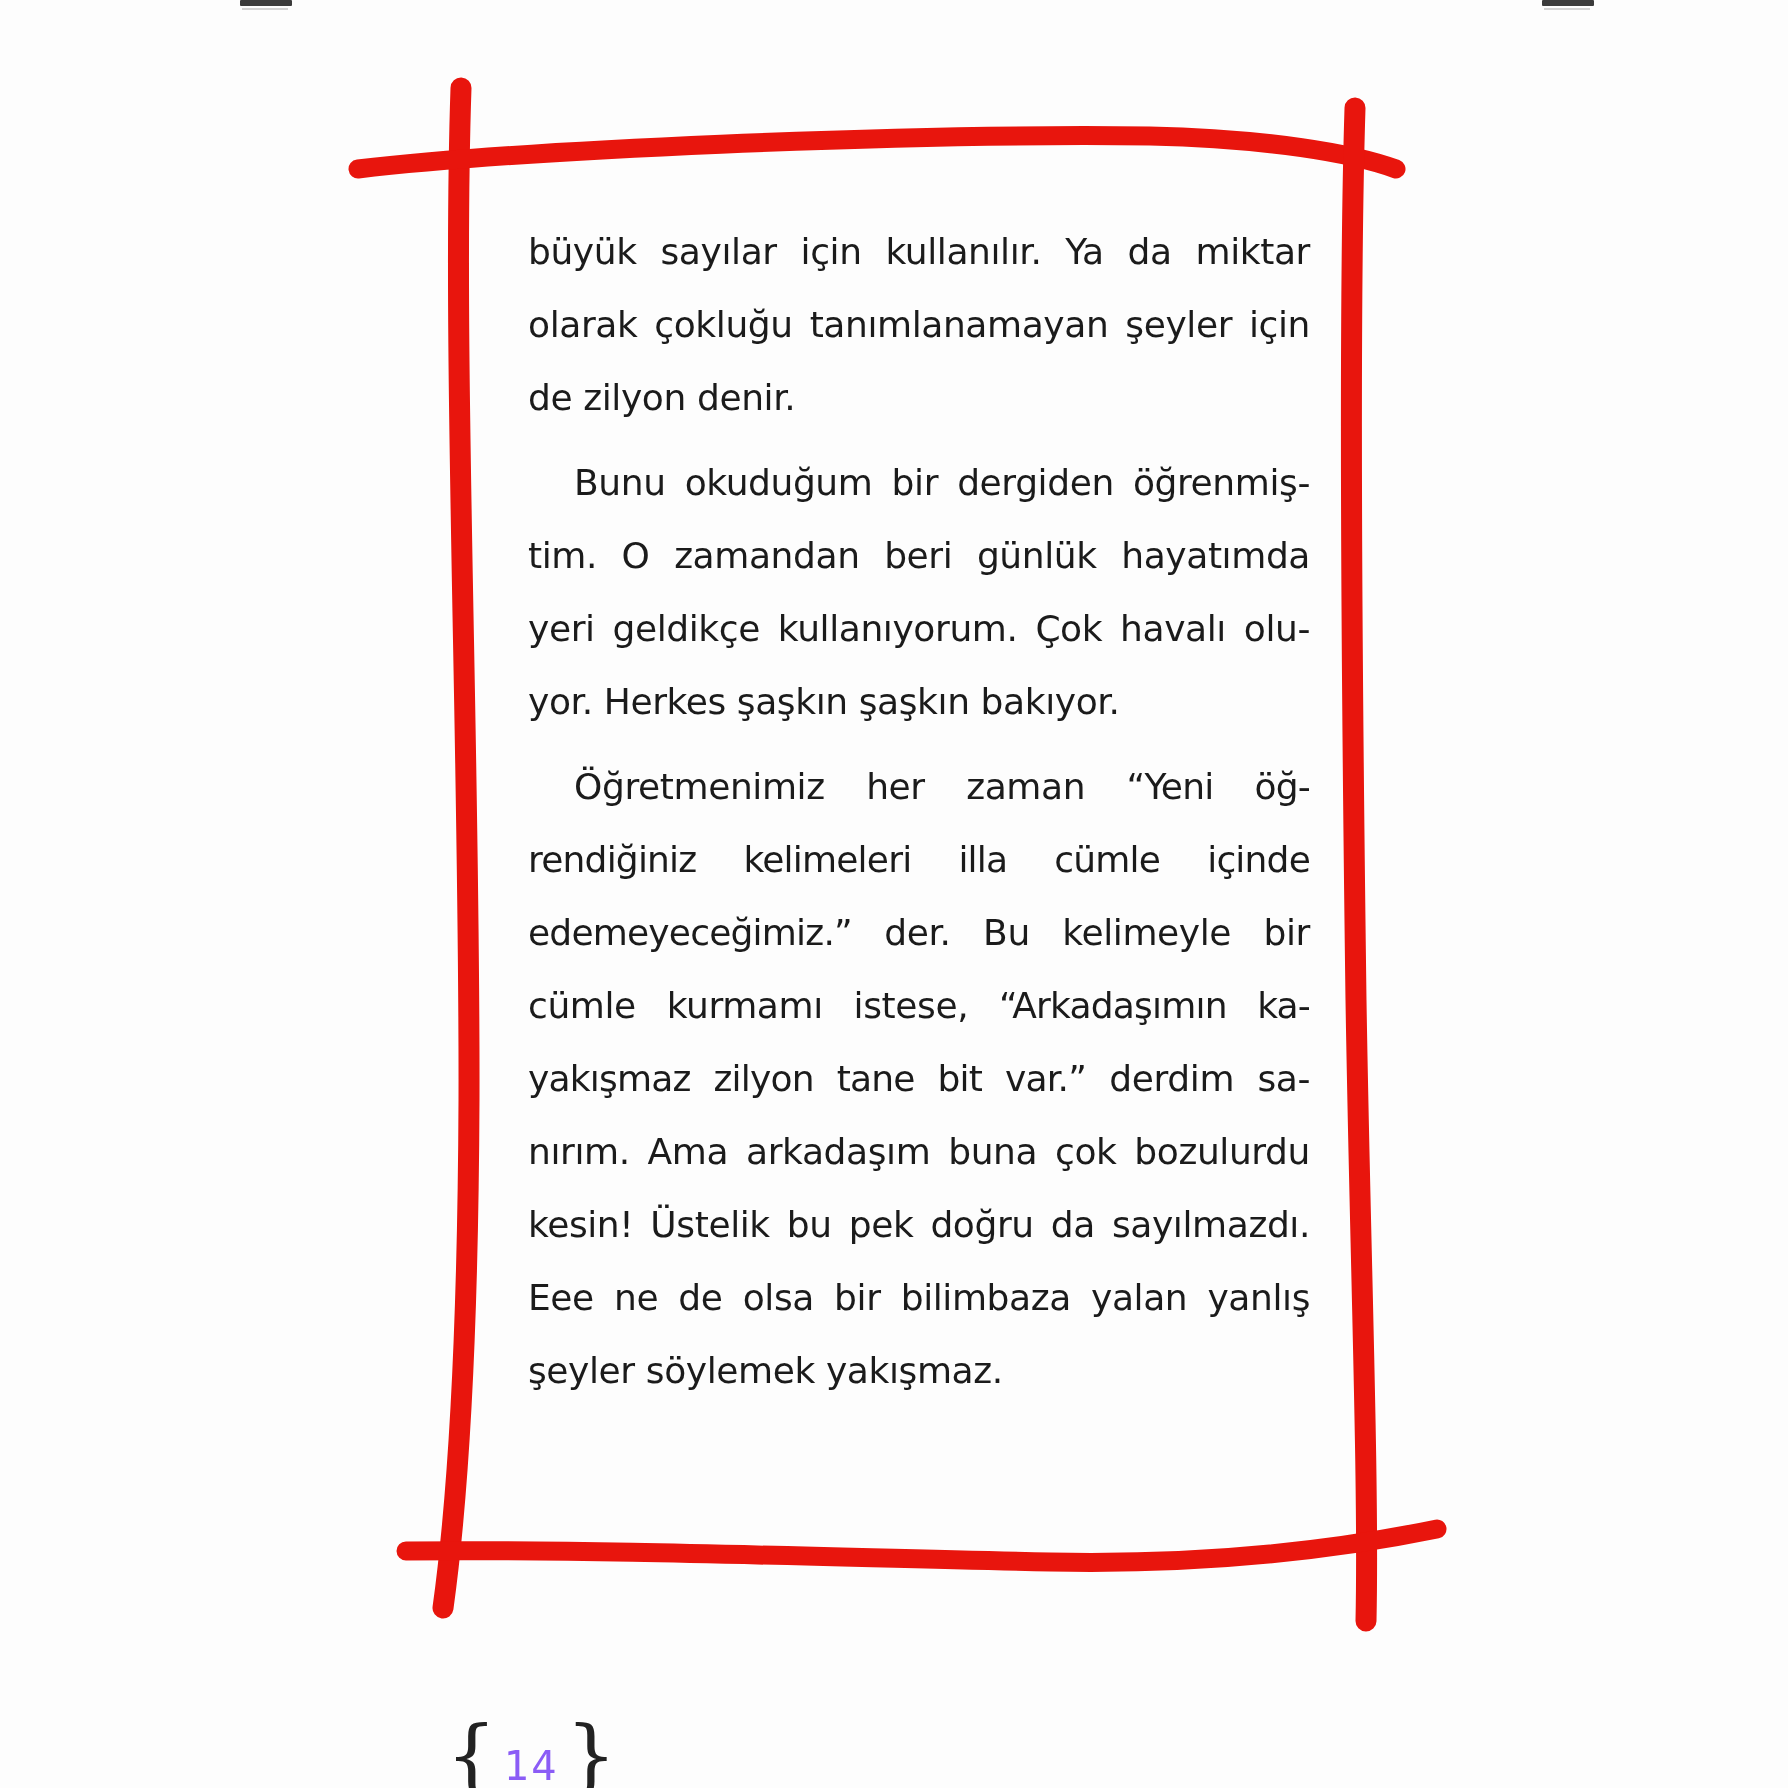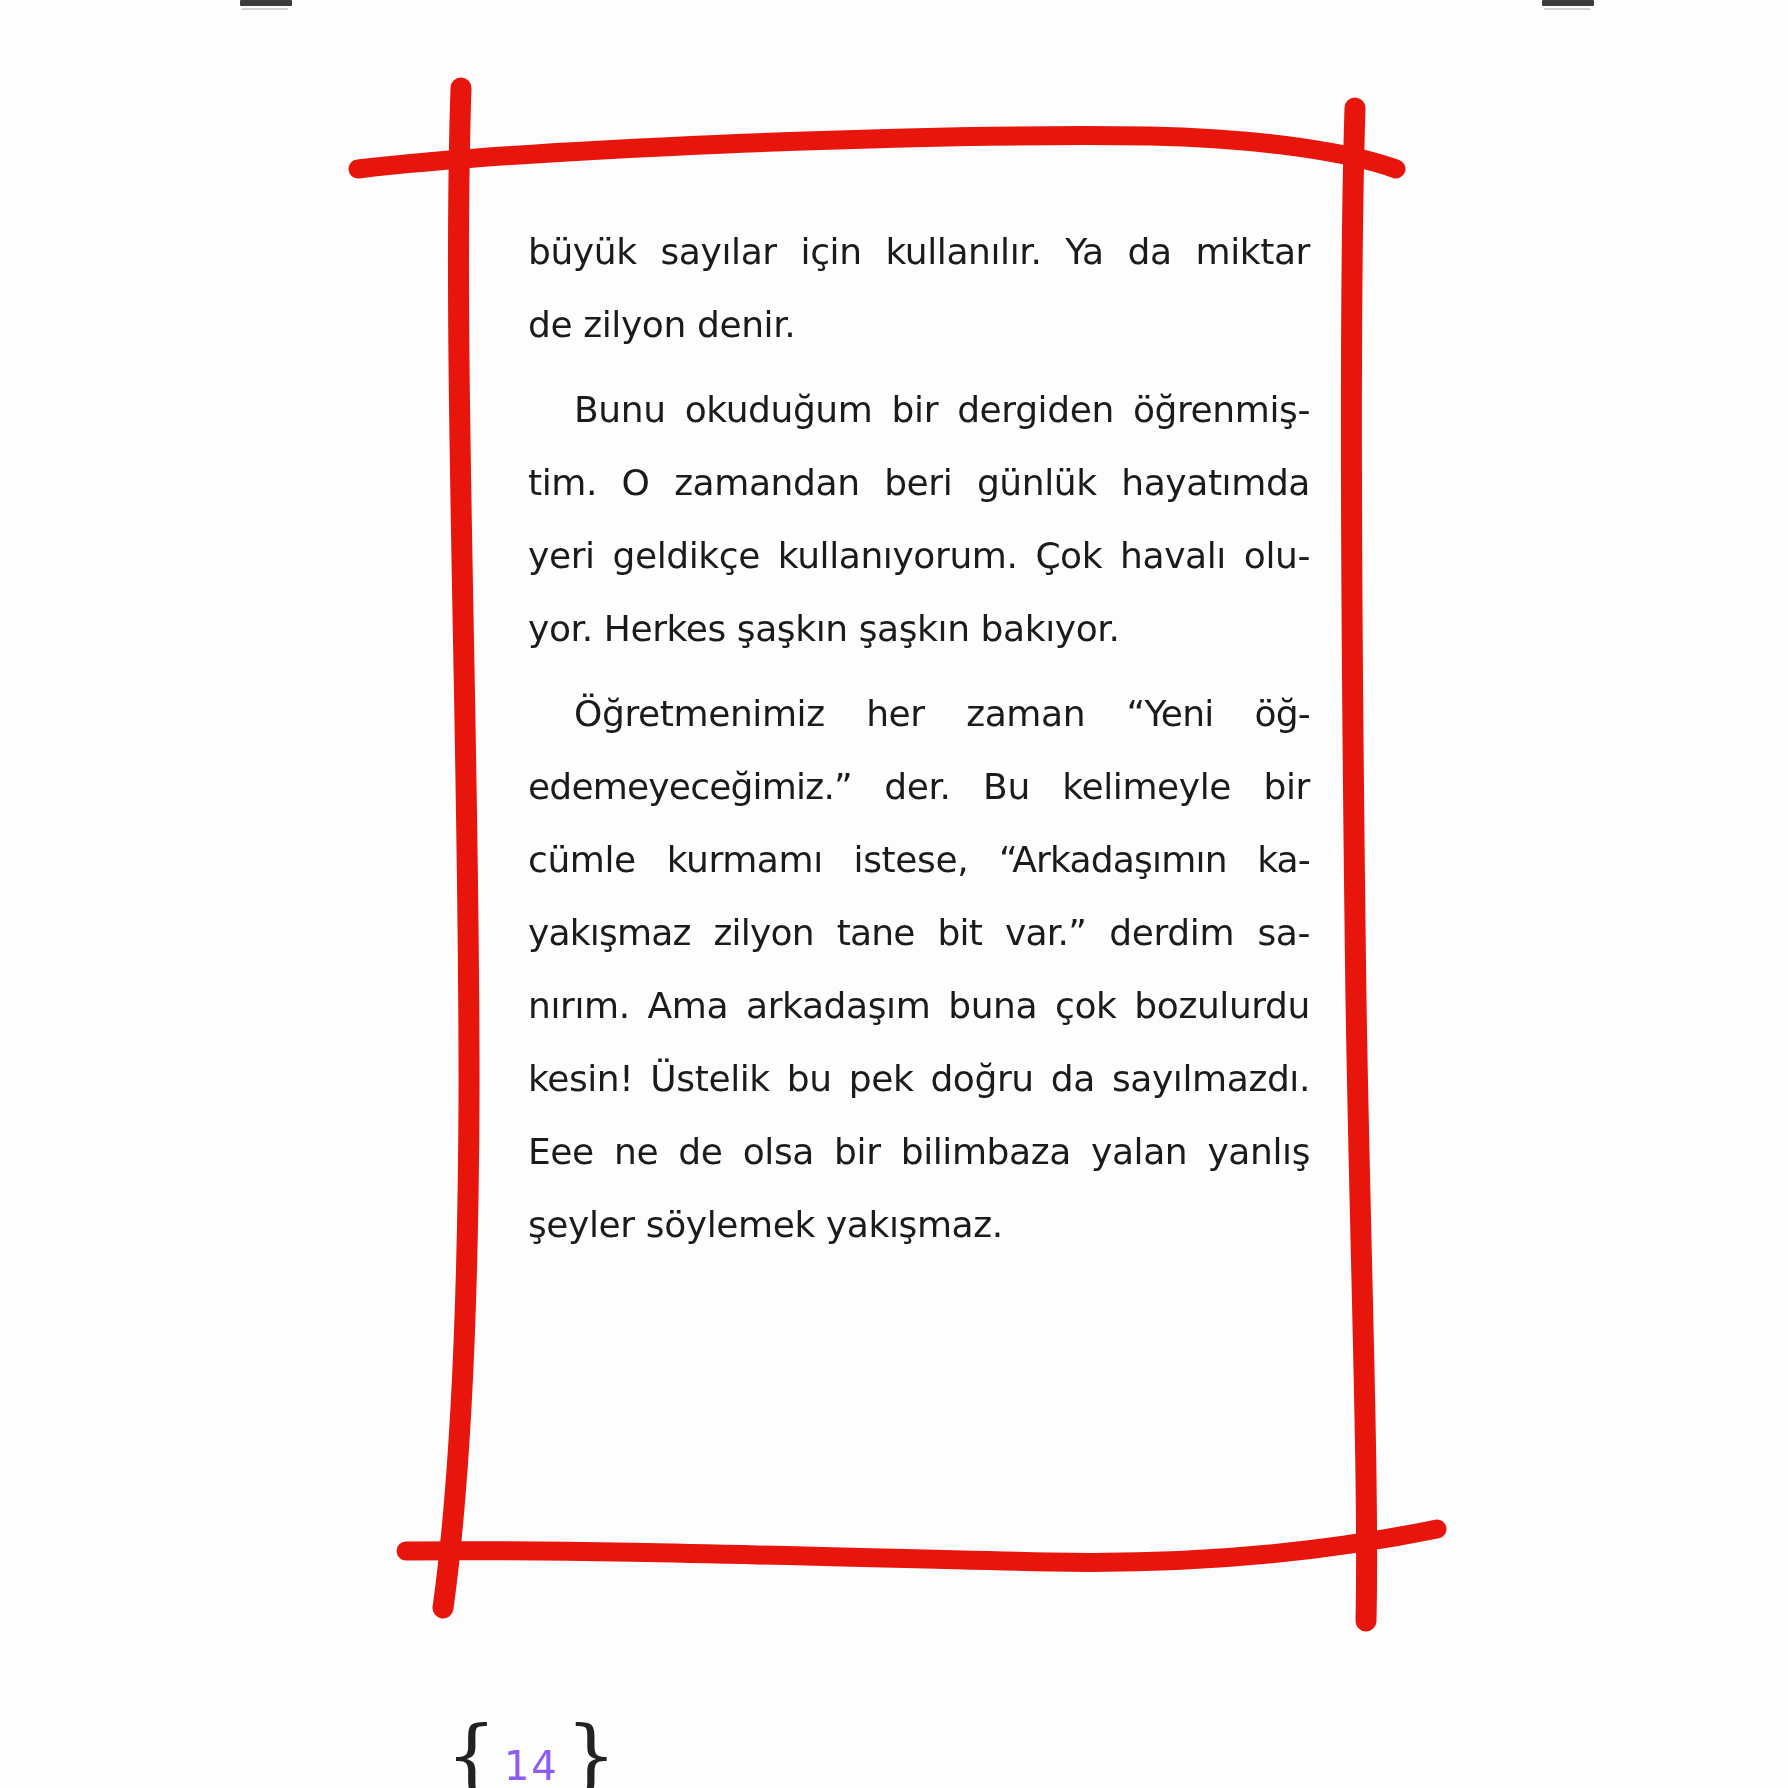--- a/index.html
+++ b/index.html
@@ -47,30 +47,32 @@
   <svg class="frame-svg" viewBox="0 0 1788 1788">
     <path class="v" d="M 461 88 C 452 350 470 750 469 1100 C 468 1330 458 1500 443 1608"></path>
     <path class="h" d="M 358 169 C 520 150 900 133 1150 136 C 1270 139 1352 153 1396 169"></path>
     <path class="v" d="M 1355 108 C 1349 300 1352 700 1356 1000 C 1360 1250 1369 1480 1366 1621"></path>
     <path class="h" d="M 406 1551 C 600 1549 850 1558 1050 1562 C 1200 1565 1330 1551 1437 1529"></path>
   </svg>
 
   <div class="textblock" id="textblock">
       <div class="para">
         <div class="line"><span>büyük sayılar için kullanılır. Ya da miktar</span></div>
+        <div class="line"><span>olarak çokluğu tanımlanamayan şeyler için</span></div>
         <div class="line last"><span>de zilyon denir.</span></div>
       </div>
       <div class="para">
         <div class="line first"><span>Bunu okuduğum bir dergiden öğrenmiş-</span></div>
         <div class="line"><span>tim. O zamandan beri günlük hayatımda</span></div>
         <div class="line"><span>yeri geldikçe kullanıyorum. Çok havalı olu-</span></div>
         <div class="line last"><span>yor. Herkes şaşkın şaşkın bakıyor.</span></div>
       </div>
       <div class="para">
         <div class="line first"><span>Öğretmenimiz her zaman </span><b>“Yeni öğ-</b></div>
+        <div class="line"><b>rendiğiniz kelimeleri illa cümle içinde</b></div>
         <div class="line"><b>edemeyeceğimiz.”</b><span> der. Bu kelimeyle bir</span></div>
         <div class="line"><span>cümle kurmamı istese, </span><b>“Arkadaşımın ka-</b></div>
         <div class="line"><b>yakışmaz zilyon tane bit var.”</b><span> derdim sa-</span></div>
         <div class="line"><span>nırım. Ama arkadaşım buna çok bozulurdu</span></div>
         <div class="line"><span>kesin! Üstelik bu pek doğru da sayılmazdı.</span></div>
         <div class="line"><span>Eee ne de olsa bir bilimbaza yalan yanlış</span></div>
         <div class="line last"><span>şeyler söylemek yakışmaz.</span></div>
       </div>
     </div>
 

